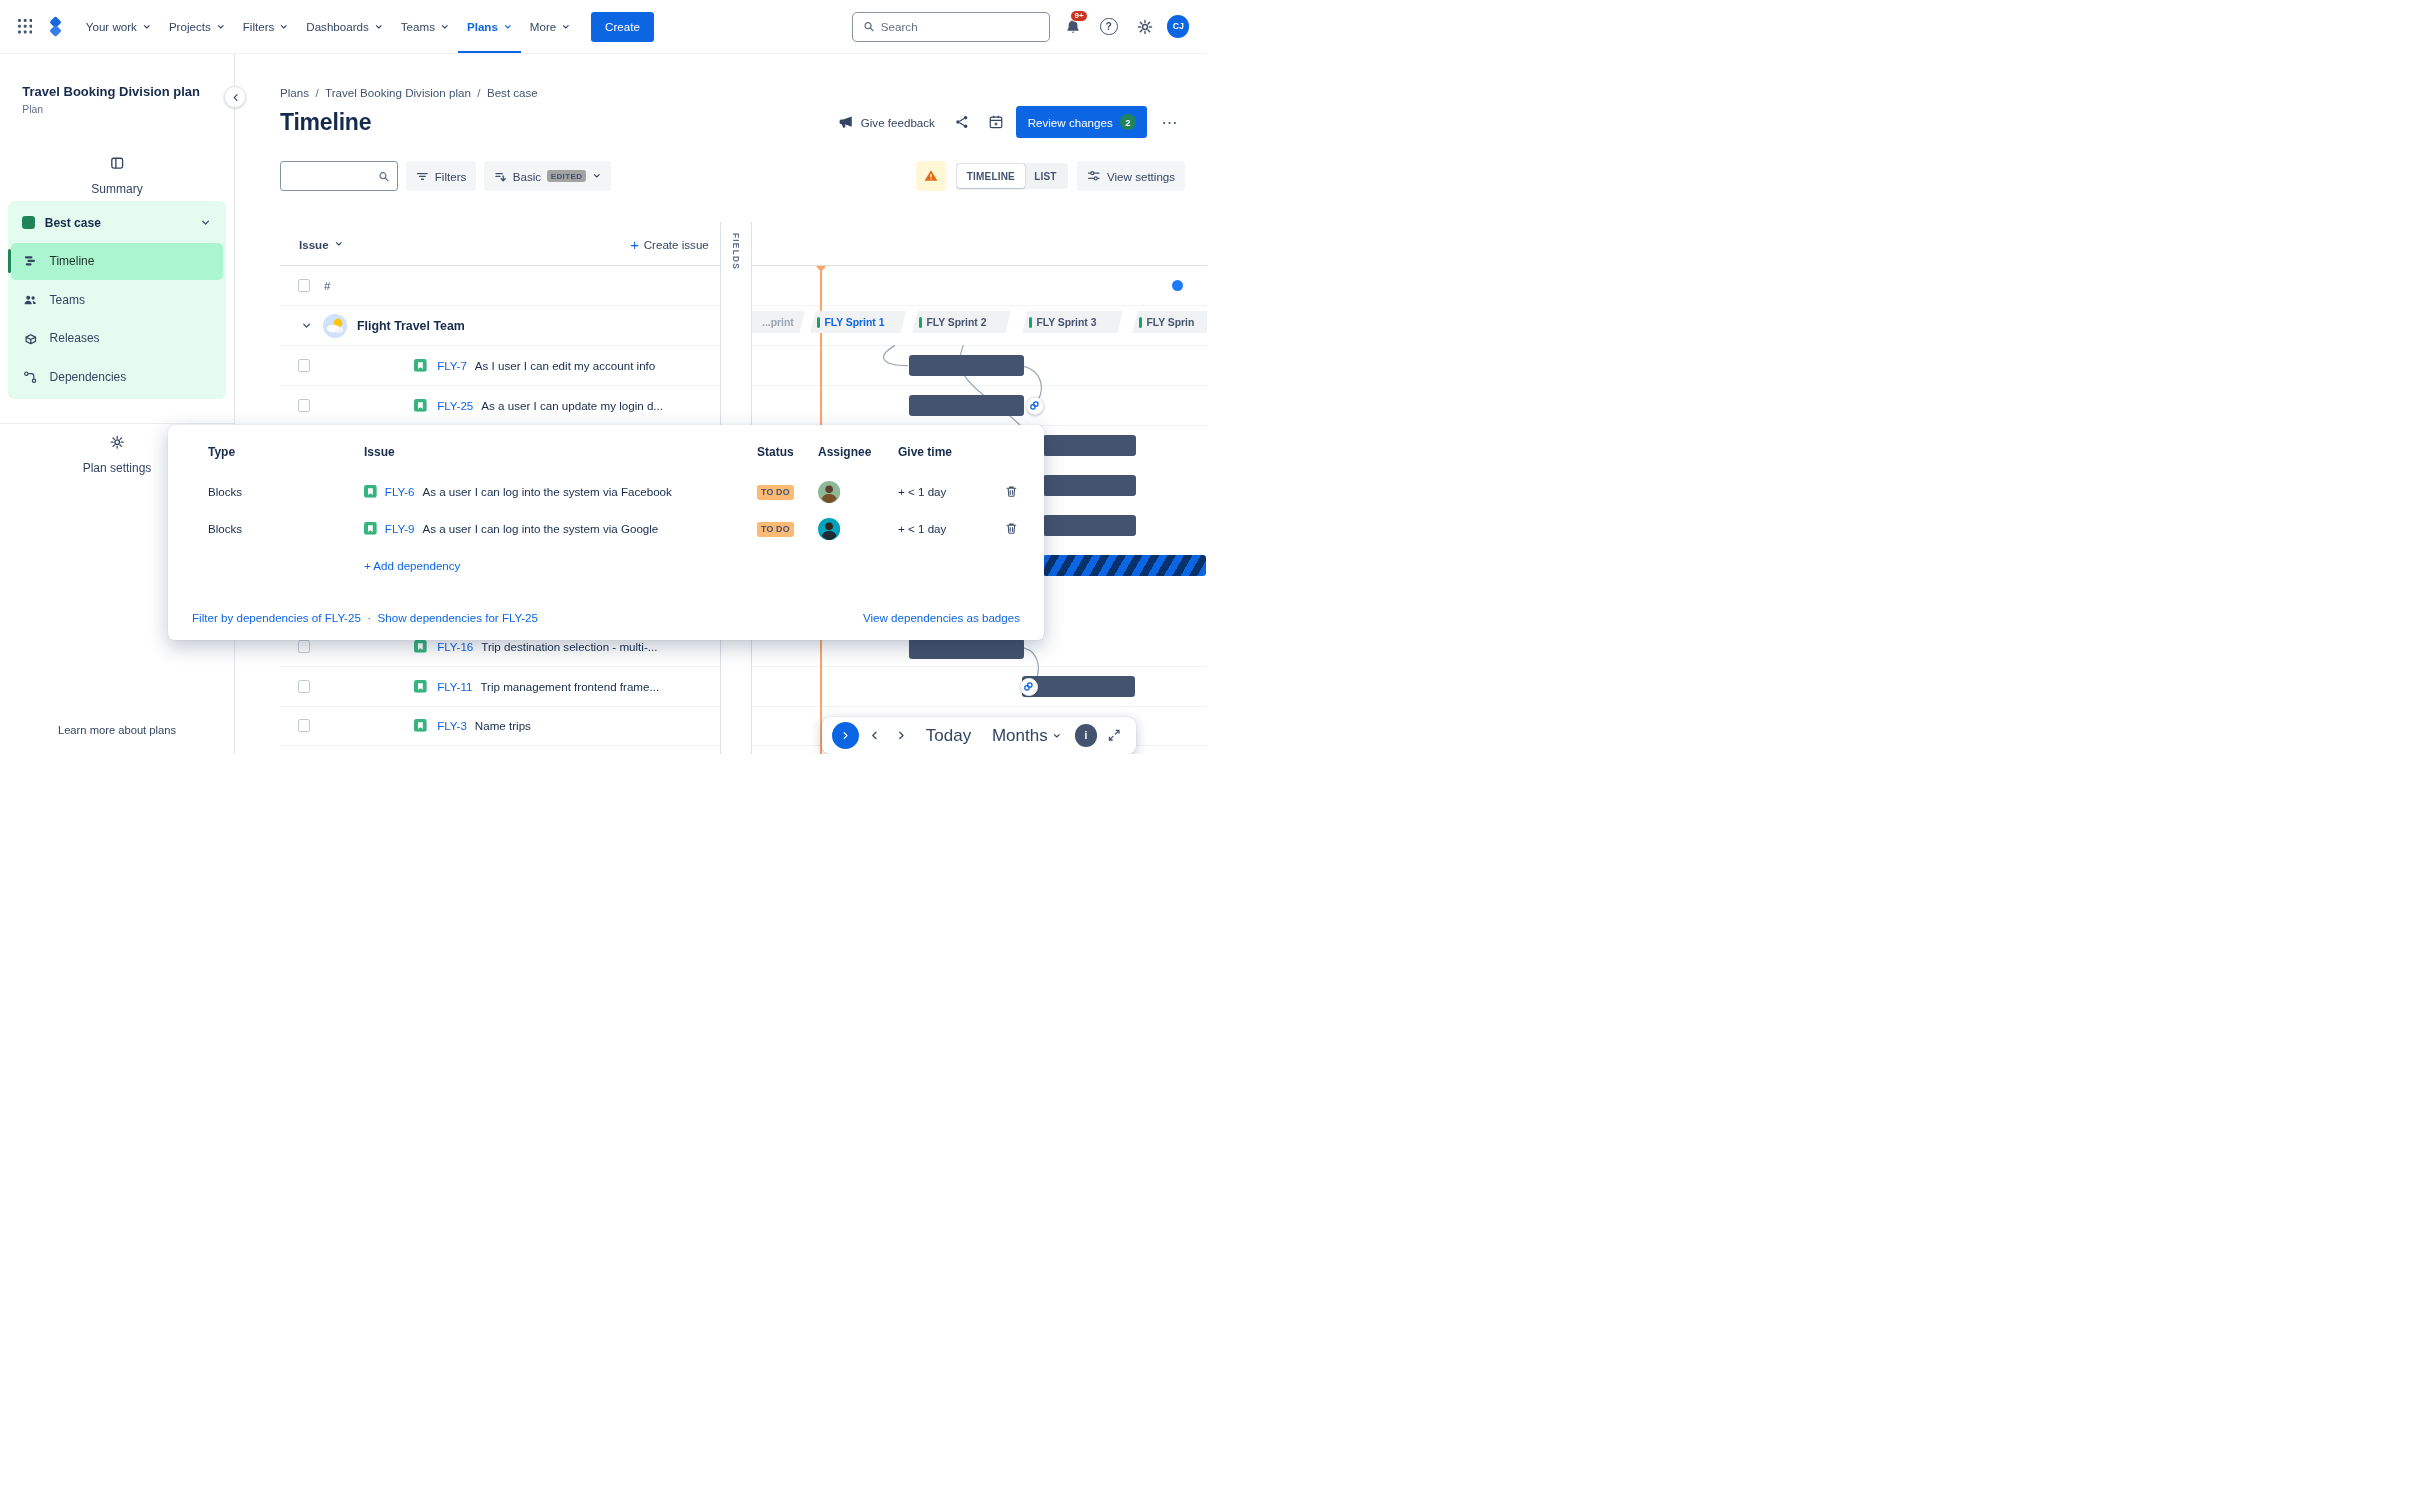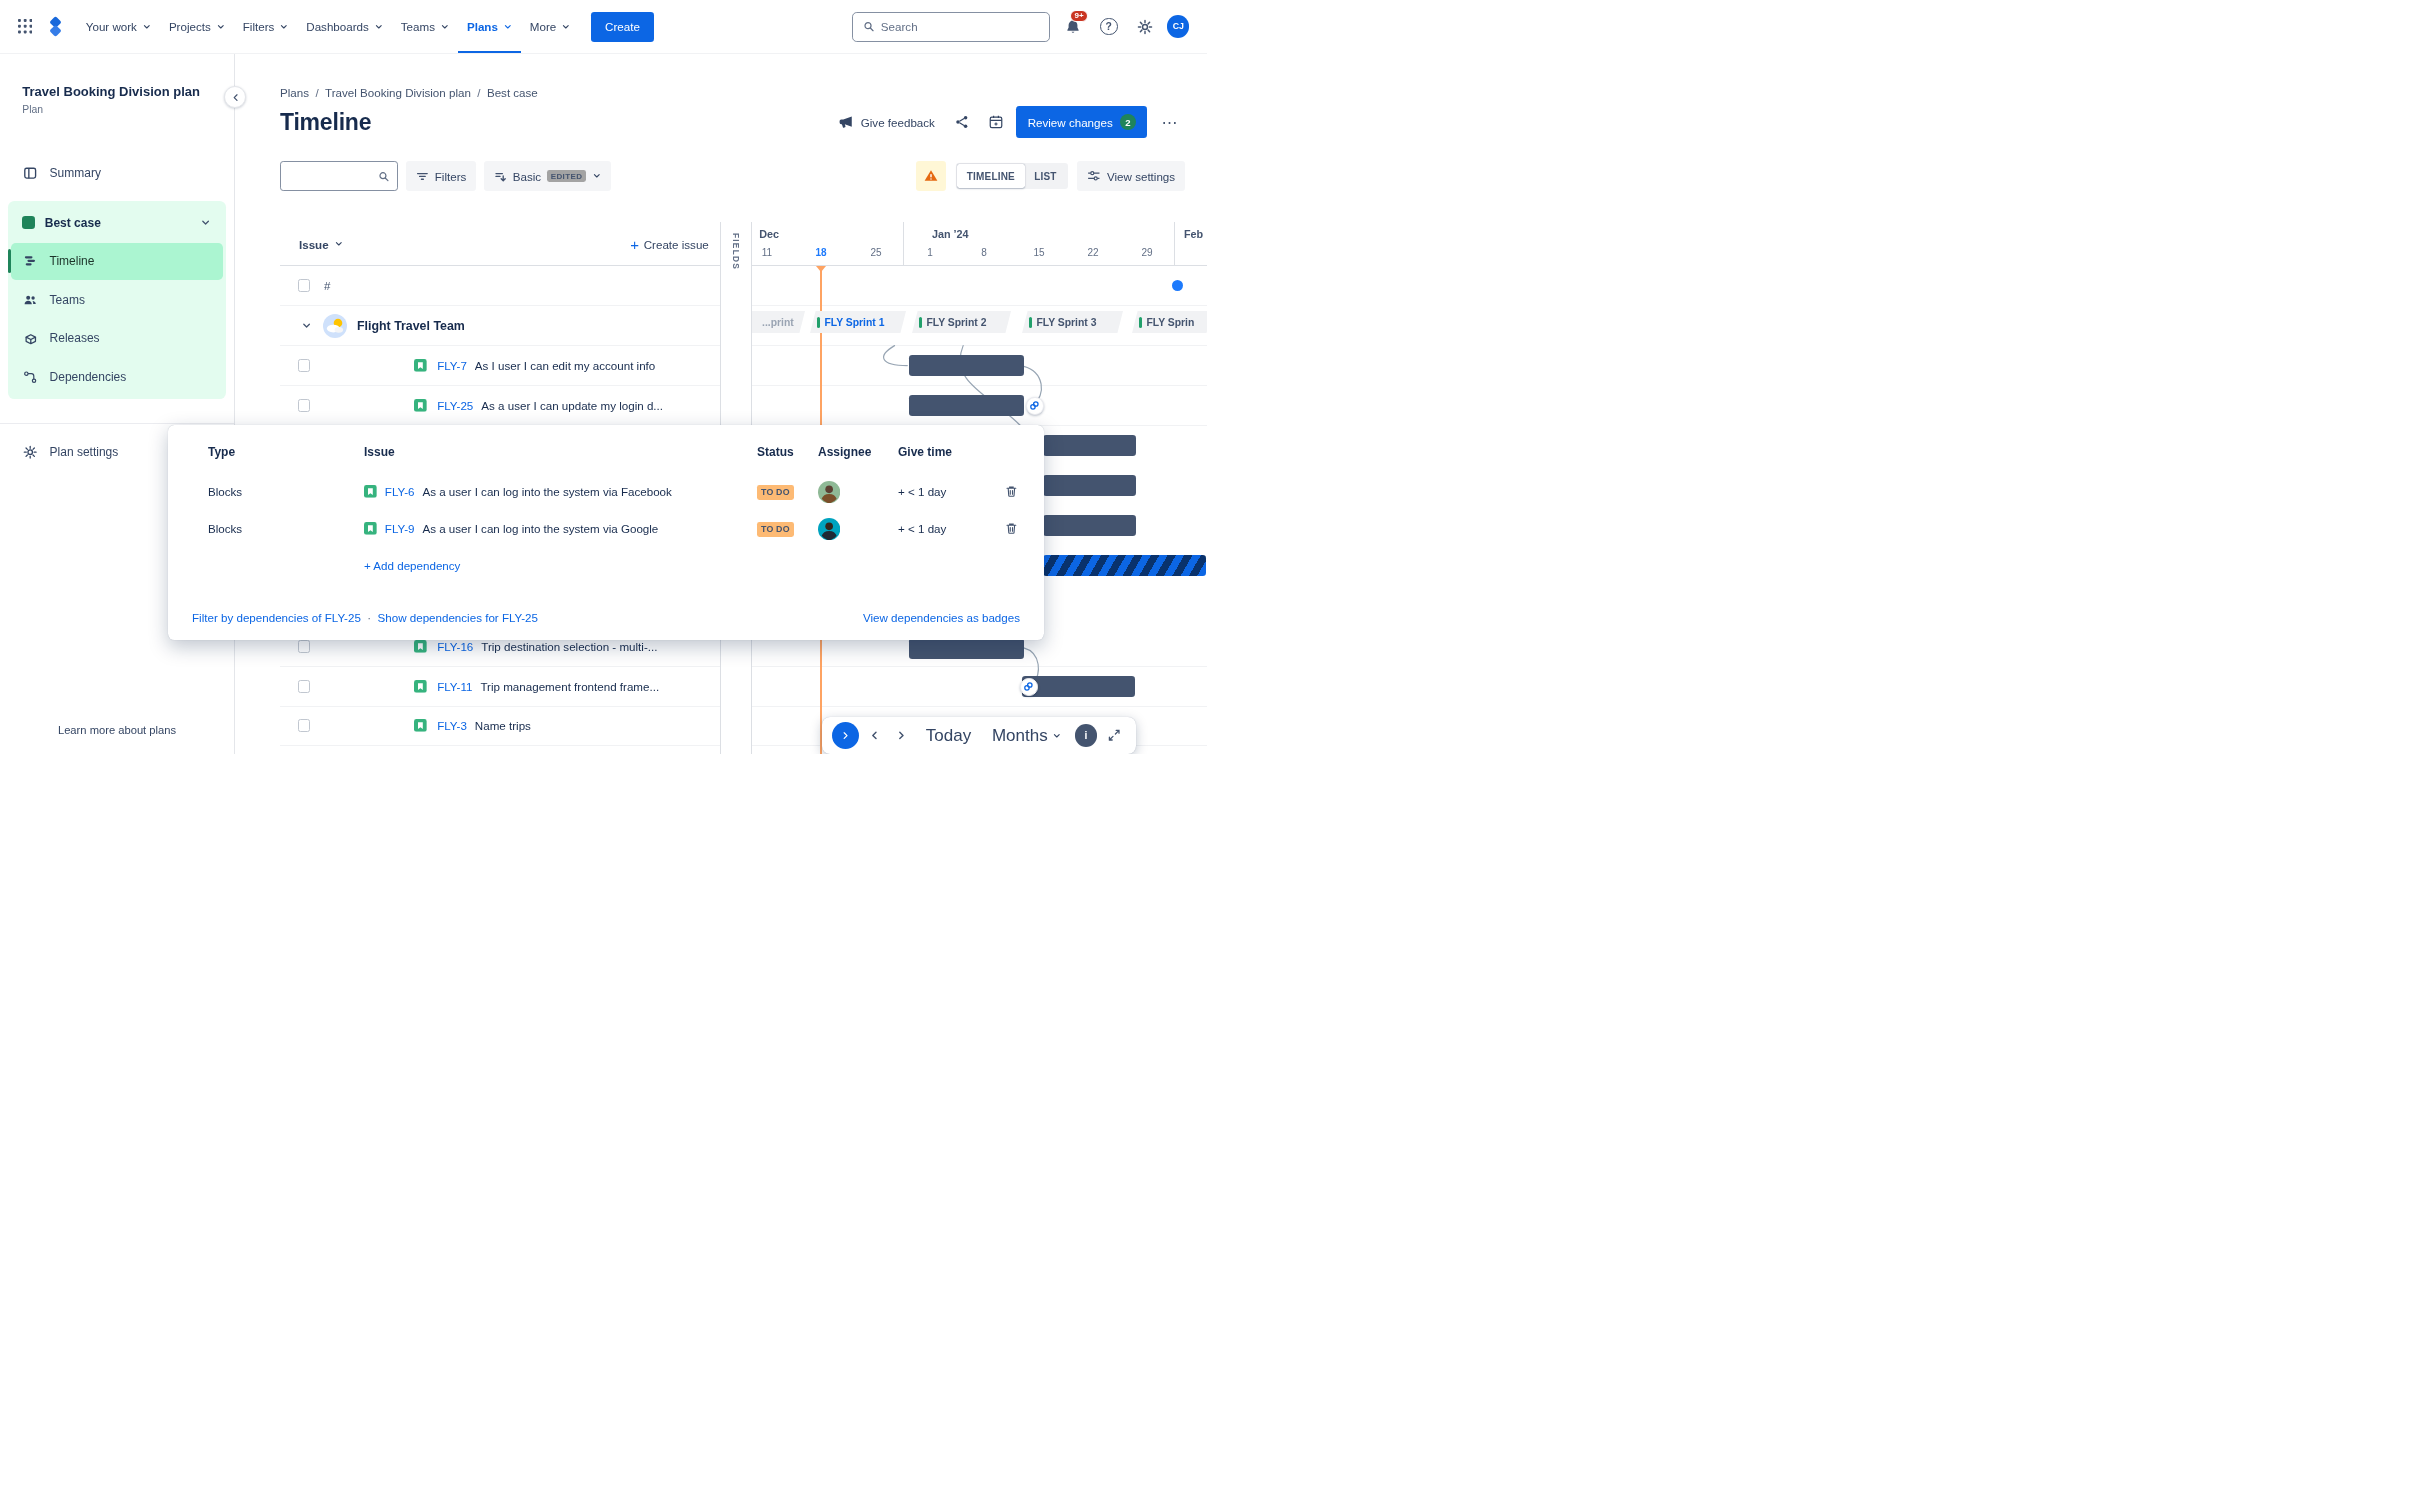--- a/index.html
+++ b/index.html
@@ -41,21 +41,21 @@
   
   .sidebar { position:absolute; left:0; top:54px; bottom:0; width:235px; background:#fff;
     border-right:0.8px solid #E4E6EA; z-index:5; }
   .collapse-btn { position:absolute; left:224px; top:86px; width:22.3px; height:22.3px; border-radius:50%;
     background:#fff; border:0.8px solid #E4E6EA; box-shadow:0 0.8px 2.4px rgba(9,30,66,.2);
     display:flex; align-items:center; justify-content:center; color:#44546F; z-index:12; }
   .plan-head { position:absolute; left:22.3px; top:30px; right:32px; }
   .plan-title { font-size:13px; font-weight:700; color:#172B4D; }
   .plan-sub { font-size:10.4px; color:#626F86; margin-top:4.8px; }
   .side-item { display:flex; align-items:center; gap:11.2px; padding:0 14.4px; height:34px;
-    margin:0 8px; border-radius:4.8px; font-size:12px; color:#344563; font-weight:500; cursor:pointer; }
+    margin:0 8px; border-radius:4.8px; font-size:12px; color:#344563; font-weight:500; cursor:pointer;flex-direction:column; }
   .side-summary { position:absolute; top:102px; left:0; right:0; }
   .scenario-box { position:absolute; top:147px; left:8px; right:8px; background:#E3FCEF;
     border-radius:6.4px; padding:3.2px; }
   .scen-head { display:flex; align-items:center; gap:9.6px; padding:0 11.2px; height:37px;
     font-size:12px; font-weight:700; color:#172B4D; cursor:pointer; }
   .scen-head .chev { margin-left:auto; color:#44546F; }
   .swatch { width:12.8px; height:12.8px; border-radius:3.2px; background:#1F845A; flex:none; }
   .scen-item { display:flex; align-items:center; gap:11.2px; padding:0 11.2px; height:37px; margin-top:1.6px;
     border-radius:4.8px; font-size:12px; color:#344563; font-weight:500; position:relative; cursor:pointer; }
   .scen-item.selected { background:#ABF5D1; color:#1C3329; }
@@ -529,35 +529,20 @@
           <span>Issue</span>
           <svg width="9.6" height="9.6" viewBox="0 0 12 12">
               <use href="#sym-chevdown"></use>
             </svg>
         </div>
         <button class="create-issue">
           <span class="plus">+</span>
           <span>Create issue</span>
         </button>
       </div>
-      <div class="bh-time">
-        <div class="mline" style="left:151px"></div>
-        <div class="mline" style="left:422px"></div>
-        <span class="month" style="left:7.2px">Dec</span>
-        <span class="month" style="left:180px">Jan ’24</span>
-        <span class="month" style="left:432px">Feb</span>
-        <span class="tick" style="left:15px">11</span>
-        <span class="tick today" style="left:69px">18</span>
-        <span class="tick" style="left:124px">25</span>
-        <span class="tick" style="left:178px">1</span>
-        <span class="tick" style="left:232px">8</span>
-        <span class="tick" style="left:287px">15</span>
-        <span class="tick" style="left:341px">22</span>
-        <span class="tick" style="left:395px">29</span>
-      </div>
     </div>
 
     <div class="b-row" style="top:44px">
       <div class="cell">
         <span class="cbx"></span>
         <span class="hash">#</span>
       </div>
     </div>
 
     <div class="b-row" style="top:84px">

